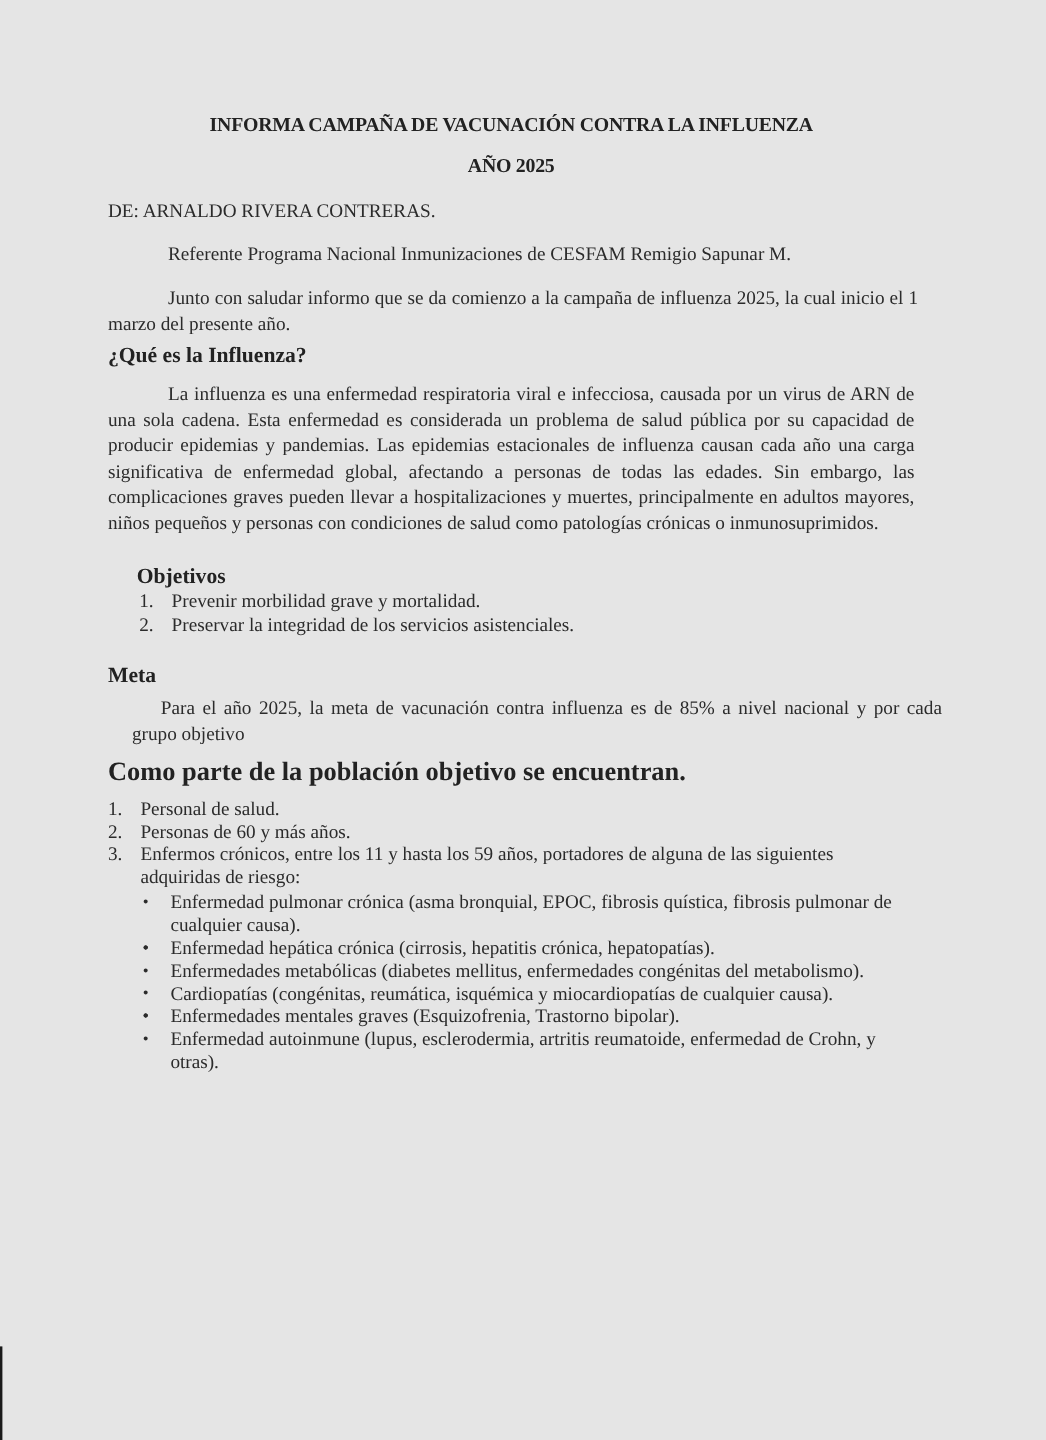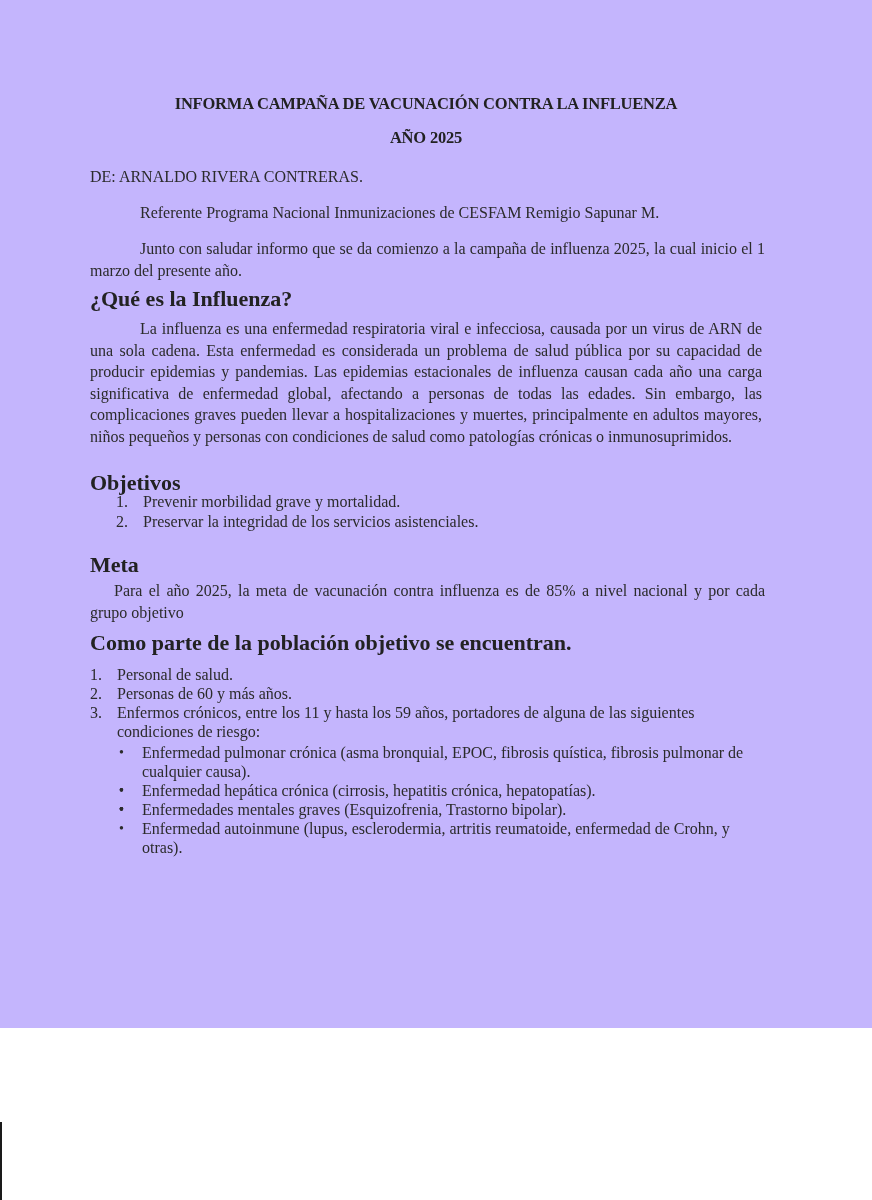--- a/index.html
+++ b/index.html
@@ -11,22 +11,22 @@
       width: 872px;
       height: 1200px;
       position: relative;
       overflow: hidden;
       font-family: "Liberation Serif", "DejaVu Serif", serif;
       color: #2a2a2a;
     }
     .page {
       position: absolute;
       left: 0; top: 0;
-      width: 872px; height: 1028px;
-      background: #c4b5fd;
+      width: 872px; height: 1200px;
+      background: #e5e5e5;
     }
     .edge-line {
       position: absolute;
       left: 0;
       top: 1122px;
       width: 2px;
       height: 78px;
       background: #1a1a1a;
     }
     .content {
@@ -61,21 +61,21 @@
       font-size: 16px;
       line-height: 21.6px;
       text-align: justify;
       color: #2b2b2b;
     }
     .para .indent { display: inline-block; width: 50px; }
     .heading {
       position: absolute;
       left: 0;
       font-weight: bold;
-      font-size: 22px;
+      font-size: 18px;
       color: #222;
       white-space: nowrap;
     }
     .heading.big { font-size: 22px; }
     .ol-item {
       position: absolute;
       font-size: 16px;
       line-height: 19px;
       color: #2b2b2b;
     }
@@ -130,59 +130,59 @@
     <div class="para" style="top:238px; width:675px;">
       <span class="indent"></span><span>Junto con saludar informo que se da comienzo a la campaña de influenza 2025, la cual inicio el 1 marzo del presente año.</span>
     </div>
 
     <div class="heading" style="top:286px;">¿Qué es la Influenza?</div>
 
     <div class="para" style="top:318px;">
       <span class="indent"></span><span>La influenza es una enfermedad respiratoria viral e infecciosa, causada por un virus de ARN de una sola cadena. Esta enfermedad es considerada un problema de salud pública por su capacidad de producir epidemias y pandemias. Las epidemias estacionales de influenza causan cada año una carga significativa de enfermedad global, afectando a personas de todas las edades. Sin embargo, las complicaciones graves pueden llevar a hospitalizaciones y muertes, principalmente en adultos mayores, niños pequeños y personas con condiciones de salud como patologías crónicas o inmunosuprimidos.</span>
     </div>
 
-    <div class="heading" style="top:470px;">Objetivos</div>
+    <div class="heading" style="top:470px;margin-left:24px;">Objetivos</div>
 
     <div class="ol-item" style="top:492px; left:26px;">
       <span class="num">1.</span>
       <span class="txt">Prevenir morbilidad grave y mortalidad.</span>
     </div>
     <div class="ol-item" style="top:512px; left:26px;">
       <span class="num">2.</span>
       <span class="txt">Preservar la integridad de los servicios asistenciales.</span>
     </div>
 
     <div class="heading" style="top:552px;">Meta</div>
 
-    <div class="para" style="top:580px; width:675px;">
+    <div class="para" style="top:580px; width:675px;margin-left:20px;">
       <span style="display:inline-block;width:24px;"></span><span>Para el año 2025, la meta de vacunación contra influenza es de 85% a nivel nacional y por cada grupo objetivo</span>
     </div>
 
     <div class="heading big" style="top:630px;">Como parte de la población objetivo se encuentran.</div>
 
     <div class="ol-item" style="top:665px; left:0;">
       <span class="num">1.</span>
       <span class="txt">Personal de salud.</span>
     </div>
     <div class="ol-item" style="top:684px; left:0;">
       <span class="num">2.</span>
       <span class="txt">Personas de 60 y más años.</span>
     </div>
     <div class="ol-item" style="top:703px; left:0;">
       <span class="num">3.</span>
       <span class="txt">Enfermos crónicos, entre los 11 y hasta los 59 años, portadores de alguna de las siguientes</span>
-      <span class="txt" style="top:19px;">condiciones de riesgo:</span>
+      <span class="txt" style="top:19px;">adquiridas de riesgo:</span>
     </div>
 
     <ul class="bullets" style="top:743px;">
       <li><span class="dot">•</span><span>Enfermedad pulmonar crónica (asma bronquial, EPOC, fibrosis quística, fibrosis pulmonar de cualquier causa).</span></li>
       <li><span class="dot">•</span></li>
       <li><span class="dot">•</span></li>
       <li><span class="dot">•</span><span>Enfermedad hepática crónica (cirrosis, hepatitis crónica, hepatopatías).</span></li>
-      <li><span class="dot">•</span></li>
-      <li><span class="dot">•</span></li>
+      <li><span class="dot">•</span><span>Enfermedades metabólicas (diabetes mellitus, enfermedades congénitas del metabolismo).</span></li>
+      <li><span class="dot">•</span><span>Cardiopatías (congénitas, reumática, isquémica y miocardiopatías de cualquier causa).</span></li>
       <li><span class="dot">•</span></li>
       <li><span class="dot">•</span></li>
       <li><span class="dot">•</span><span>Enfermedades mentales graves (Esquizofrenia, Trastorno bipolar).</span></li>
       <li><span class="dot">•</span><span>Enfermedad autoinmune (lupus, esclerodermia, artritis reumatoide, enfermedad de Crohn, y otras).</span></li>
     </ul>
   </div>
 </div>
 
 </body></html>

